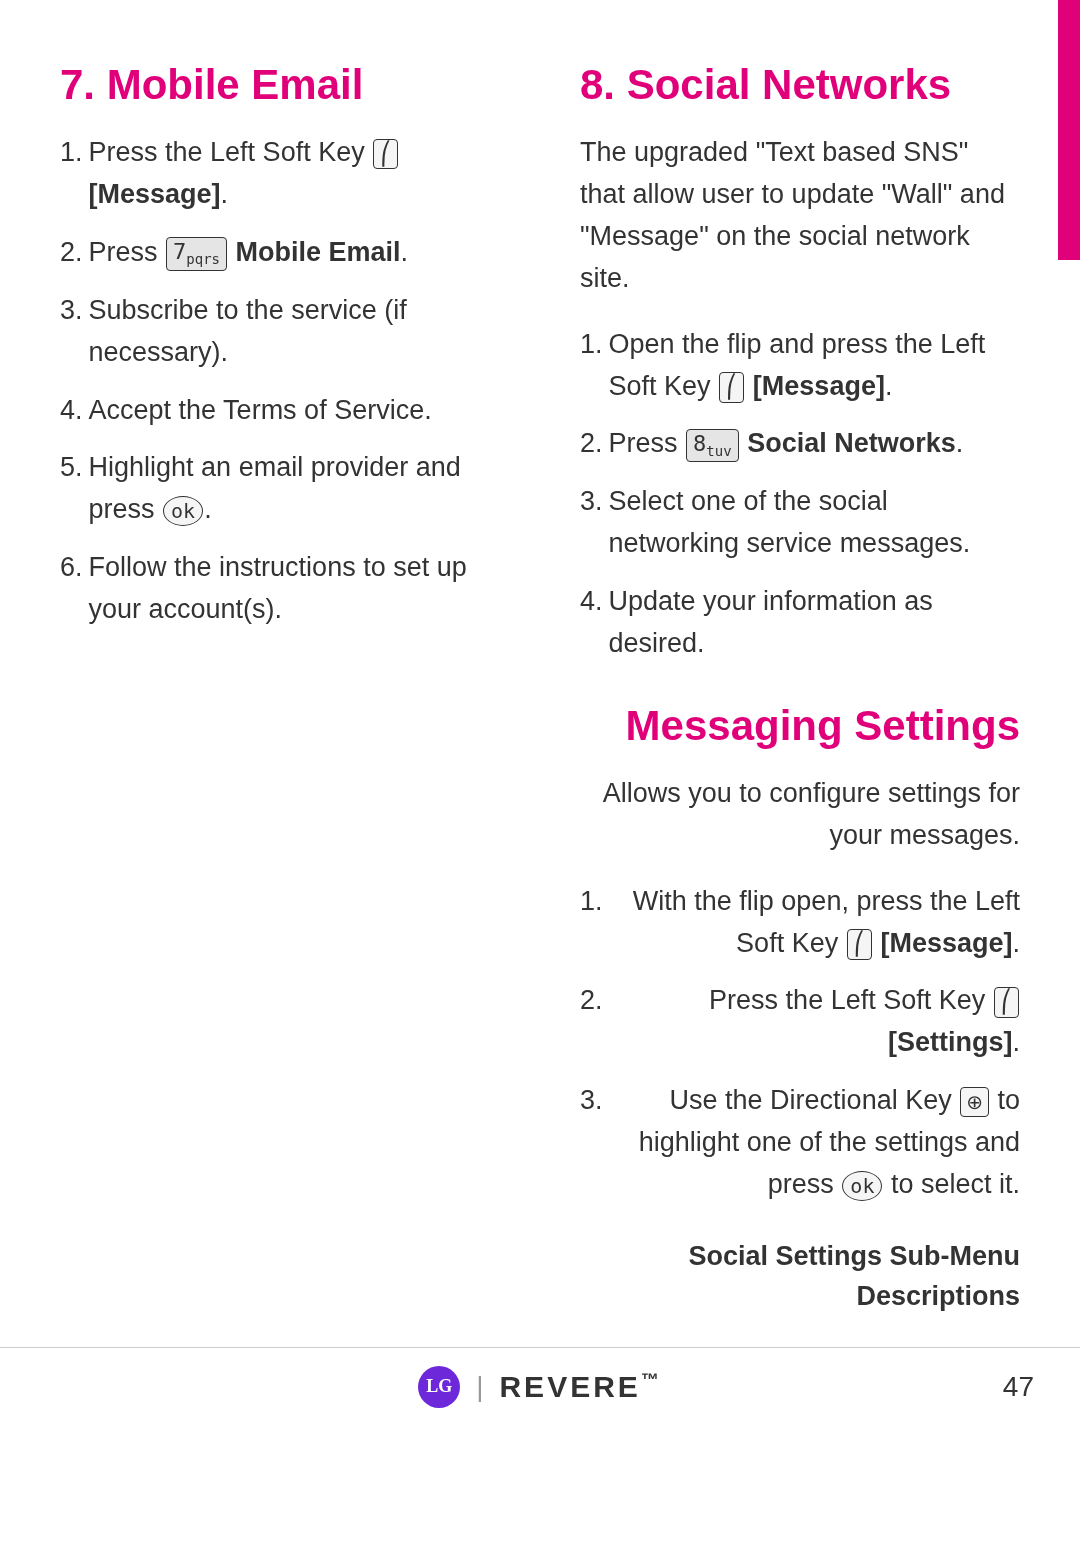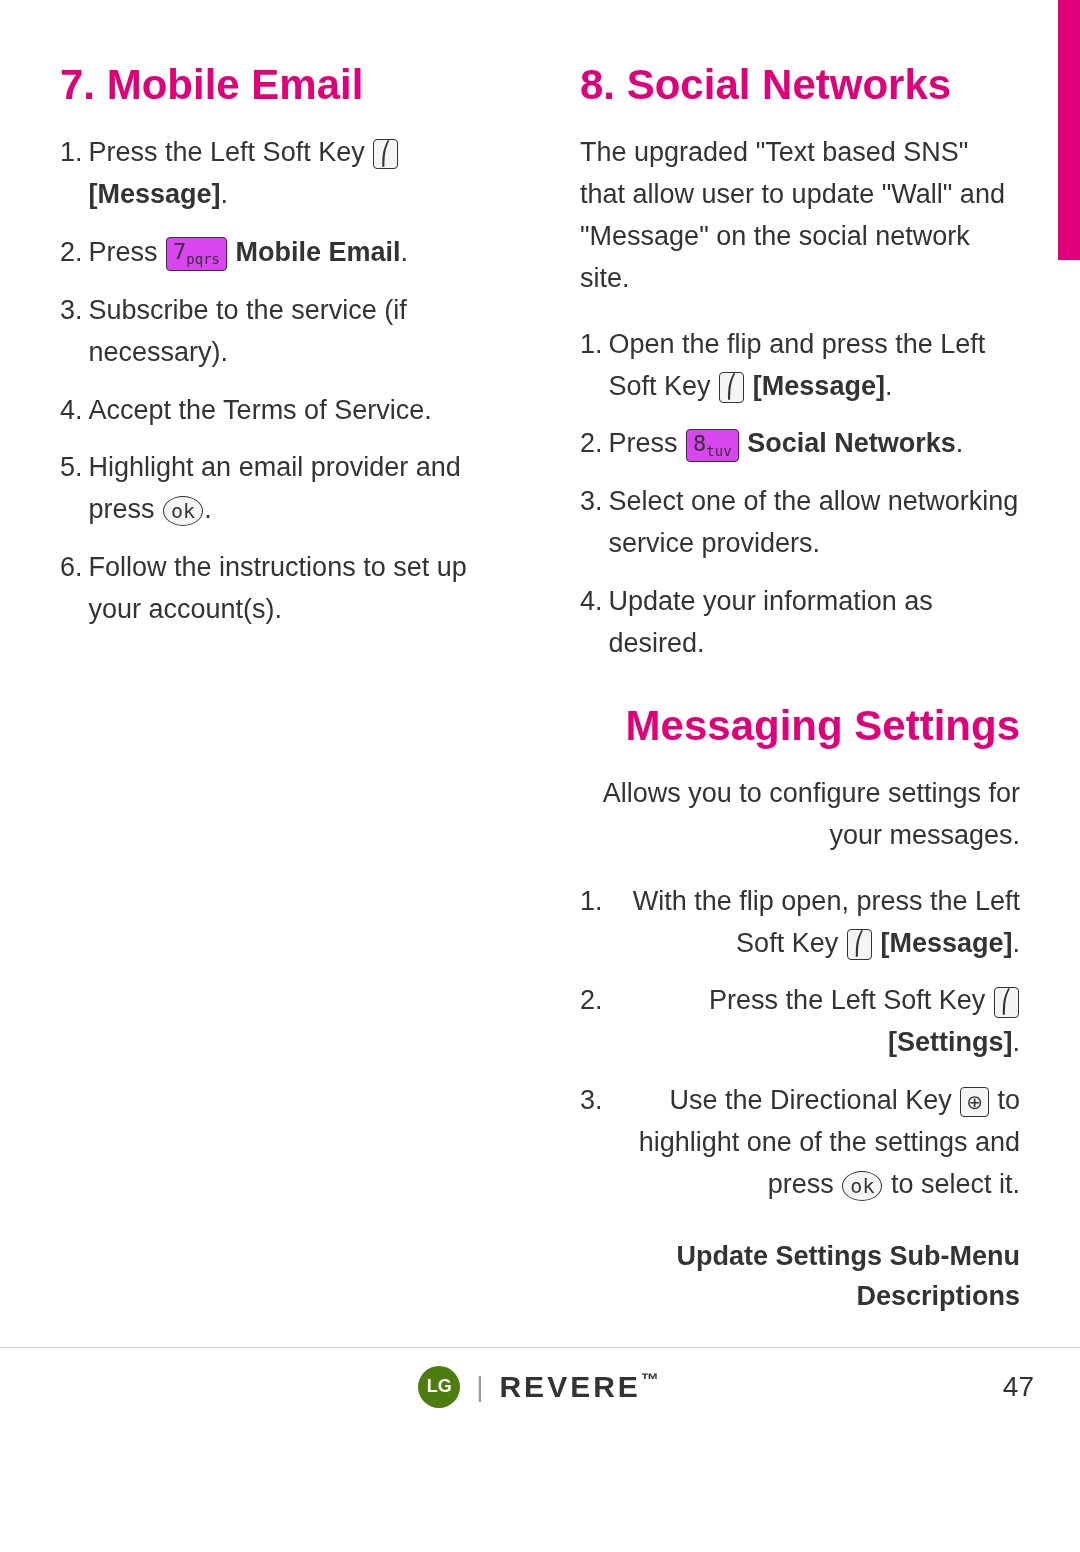--- a/index.html
+++ b/index.html
@@ -113,21 +113,21 @@
     }
 
     .key-icon-num {
       display: inline-block;
       border: 1.5px solid #333;
       border-radius: 4px;
       padding: 1px 6px;
       font-size: 22px;
       line-height: 1.2;
       vertical-align: middle;
-      background: #d946ef;
+      background: #e5e5e5;
       font-family: monospace;
       margin: 0 1px;
     }
 
     .ok-icon {
       display: inline-block;
       border: 1.5px solid #333;
       border-radius: 50%;
       padding: 1px 7px;
       font-size: 20px;
@@ -164,27 +164,28 @@
     .footer-logo {
       display: flex;
       align-items: center;
       gap: 12px;
     }
 
     .lg-circle {
       width: 42px;
       height: 42px;
       border-radius: 50%;
-      background: #4d7c0f;
+      background: #6d28d9;
       display: flex;
       align-items: center;
       justify-content: center;
       color: white;
       font-size: 18px;
       font-weight: bold;
+      font-family: Liberation Serif, serif;
     }
 
     .footer-brand {
       font-size: 30px;
       font-weight: bold;
       color: #333;
       letter-spacing: 3px;
     }
 
     .footer-page {
@@ -287,21 +288,21 @@
 
         <li>
           <span class="list-num">2.</span>
           <span class="list-text">
             Press <span class="key-icon-num">8<sub style="font-size:14px">tuv</sub></span> <span class="bold-inline">Social Networks</span>.
           </span>
         </li>
 
         <li>
           <span class="list-num">3.</span>
-          <span class="list-text">Select one of the allow networking service providers.</span>
+          <span class="list-text">Select one of the social networking service messages.</span>
         </li>
 
         <li>
           <span class="list-num">4.</span>
           <span class="list-text">Update your information as desired.</span>
         </li>
 
       </ol>
 
       <div class="sub-section">
@@ -327,21 +328,21 @@
 
           <li>
             <span class="list-num">3.</span>
             <span class="list-text">
               Use the Directional Key <span class="dir-key-icon">⊕</span> to highlight one of the settings and press <span class="ok-icon">ok</span> to select it.
             </span>
           </li>
 
         </ol>
 
-        <p class="message-sub-menu">Update Settings Sub-Menu Descriptions</p>
+        <p class="message-sub-menu">Social Settings Sub-Menu Descriptions</p>
 
       </div>
 
     </div>
   </div>
 
   <div class="footer">
     <div class="footer-logo">
       <div class="lg-circle">
         <span>LG</span>

